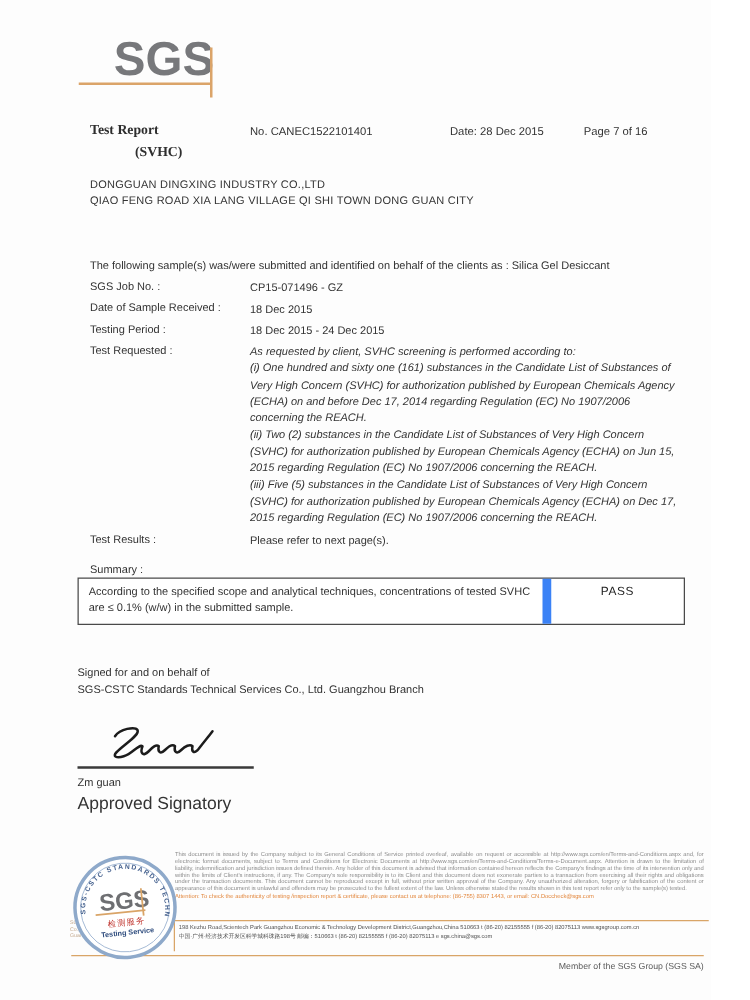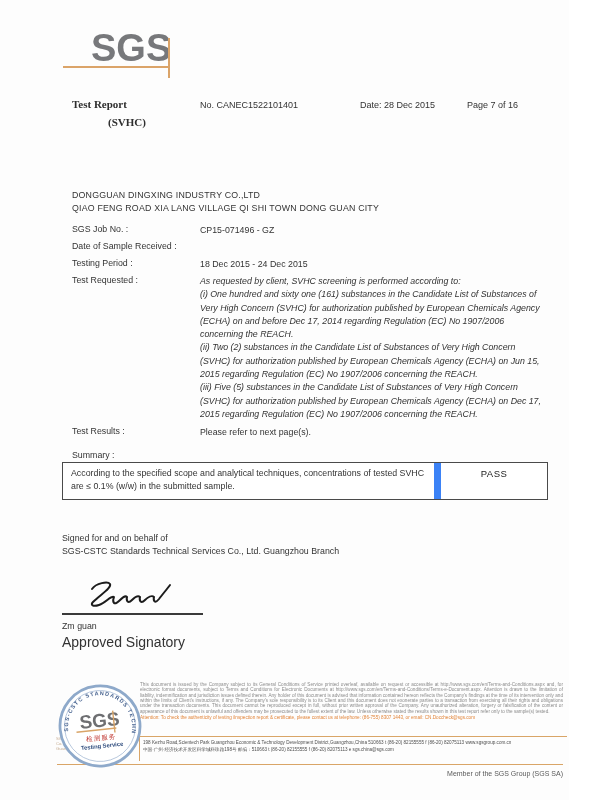--- a/index.html
+++ b/index.html
@@ -17,21 +17,21 @@
   
   .h-title { font-size:11px; font-weight:700; color:#2e2e2e;font-family:Liberation Serif, serif; }
   #title1 { left:72px; top:98px; }
   #title2 { left:72px; top:116px;padding-left:36px; }
   .h-meta { font-size:9px; color:#333; }
   #report-no { left:200px; top:100px; }
   #report-date { left:360px; top:100px; }
   #report-page { left:467px; top:100px; }
 
   
-  #client { left:72px; top:141px; font-size:8.8px; line-height:13px; color:#333; letter-spacing:0.2px;margin-top:48px; }
+  #client { left:72px; top:141px; font-size:8.8px; line-height:13px; color:#333; letter-spacing:0.2px; }
 
   
   #intro { left:72px; top:207px; font-size:8.8px; color:#333; }
 
   
   #info { left:72px; top:224px; width:474px; font-size:8.8px; color:#333; }
   .irow { display:flex; margin-bottom:4.5px; }
   .ilabel { width:128px; flex:0 0 128px; }
   .ivalue { flex:1; line-height:13.3px; }
   .preline { white-space:pre-line;font-style:italic; }
@@ -77,28 +77,30 @@
   <div class="abs h-title" id="title2">(SVHC)</div>
   <div class="abs h-meta" id="report-no">No. CANEC1522101401</div>
   <div class="abs h-meta" id="report-date">Date: 28 Dec 2015</div>
   <div class="abs h-meta" id="report-page">Page 7 of 16</div>
 
   <div class="abs" id="client">
     <div>DONGGUAN DINGXING INDUSTRY CO.,LTD</div>
     <div>QIAO FENG ROAD XIA LANG VILLAGE QI SHI TOWN DONG GUAN CITY</div>
   </div>
 
+  <div class="abs" id="intro">The following sample(s) was/were submitted and identified on behalf of the clients as : Silica Gel Desiccant</div>
 
   <div class="abs" id="info">
     <div class="irow simple">
       <div class="ilabel">SGS Job No. :</div>
       <div class="ivalue">CP15-071496 - GZ</div>
     </div>
     <div class="irow simple">
       <div class="ilabel">Date of Sample Received :</div>
+      <div class="ivalue">18 Dec 2015</div>
     </div>
     <div class="irow simple">
       <div class="ilabel">Testing Period :</div>
       <div class="ivalue">18 Dec 2015 - 24 Dec 2015</div>
     </div>
     <div class="irow">
       <div class="ilabel">Test Requested :</div>
       <div class="ivalue preline">As requested by client, SVHC screening is performed according to:
 (i) One hundred and sixty one (161) substances in the Candidate List of Substances of Very High Concern (SVHC) for authorization published by European Chemicals Agency (ECHA) on and before Dec 17, 2014 regarding Regulation (EC) No 1907/2006 concerning the REACH.
 (ii) Two (2) substances in the Candidate List of Substances of Very High Concern (SVHC) for authorization published by European Chemicals Agency (ECHA) on Jun 15, 2015 regarding Regulation (EC) No 1907/2006 concerning the REACH.

